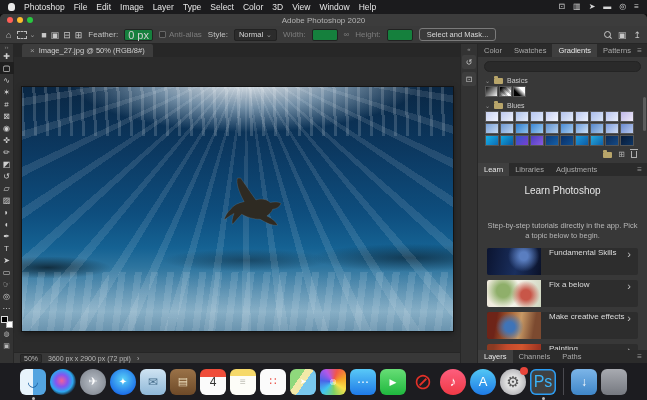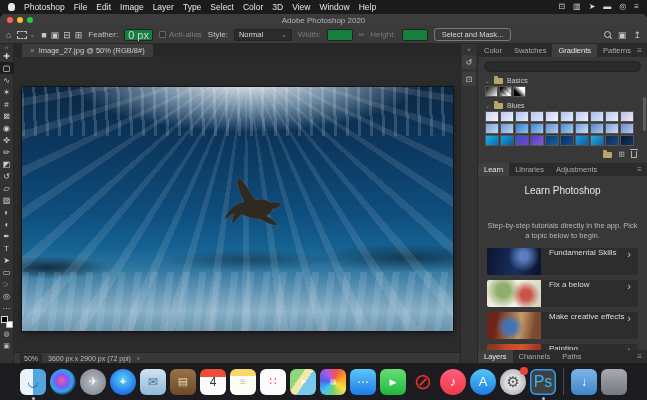--- a/index.html
+++ b/index.html
@@ -29,21 +29,21 @@
   .optionsbar .glyph { font-size:9px; color:#cccccc; }
   .tool-preview { width:10px; height:8px; border:1px dashed #bdbdbd; }
   .caret { font-size:7px; color:#9a9a9a; }
   .modes { display:flex; gap:4px; }
   .modes span { font-size:9px; color:#c8c8c8; }
   .obox { background:#15803d; border:1px solid #222; border-radius:2px; height:12px;
     min-width:26px; padding:0 3px; display:flex; align-items:center; font-size:11px; color:#d0d0d0; }
   .dim { color:#7d7d7d; }
   .chk { width:7px; height:7px; border:1px solid #666; border-radius:1px; background:#303030; }
   .oselect { background:#2c2c2c; border:1px solid #222; border-radius:2px; height:12px;
-    padding:0 4px; display:flex; align-items:center; gap:18px; font-size:7.5px; color:#d8d8d8; }
+    padding:0 4px; display:flex; align-items:center; gap:3px; font-size:7.5px; color:#d8d8d8; }
   .btn-outline { border:1px solid #7a7a7a; border-radius:3px; height:13px; padding:0 7px;
     display:flex; align-items:center; font-size:7.5px; color:#d8d8d8; }
   .obar-right { margin-left:auto; display:flex; gap:7px; align-items:center; color:#c8c8c8; font-size:9px; }
   .mag { position:relative; width:7px; height:7px; border:1px solid #c8c8c8; border-radius:50%; display:inline-block; }
   .mag::after { content:""; position:absolute; width:3px; height:1px; background:#c8c8c8;
     bottom:-1px; right:-2px; transform:rotate(45deg); }
 
   
   .mainrow { flex:1; display:flex; min-height:0; }
 

